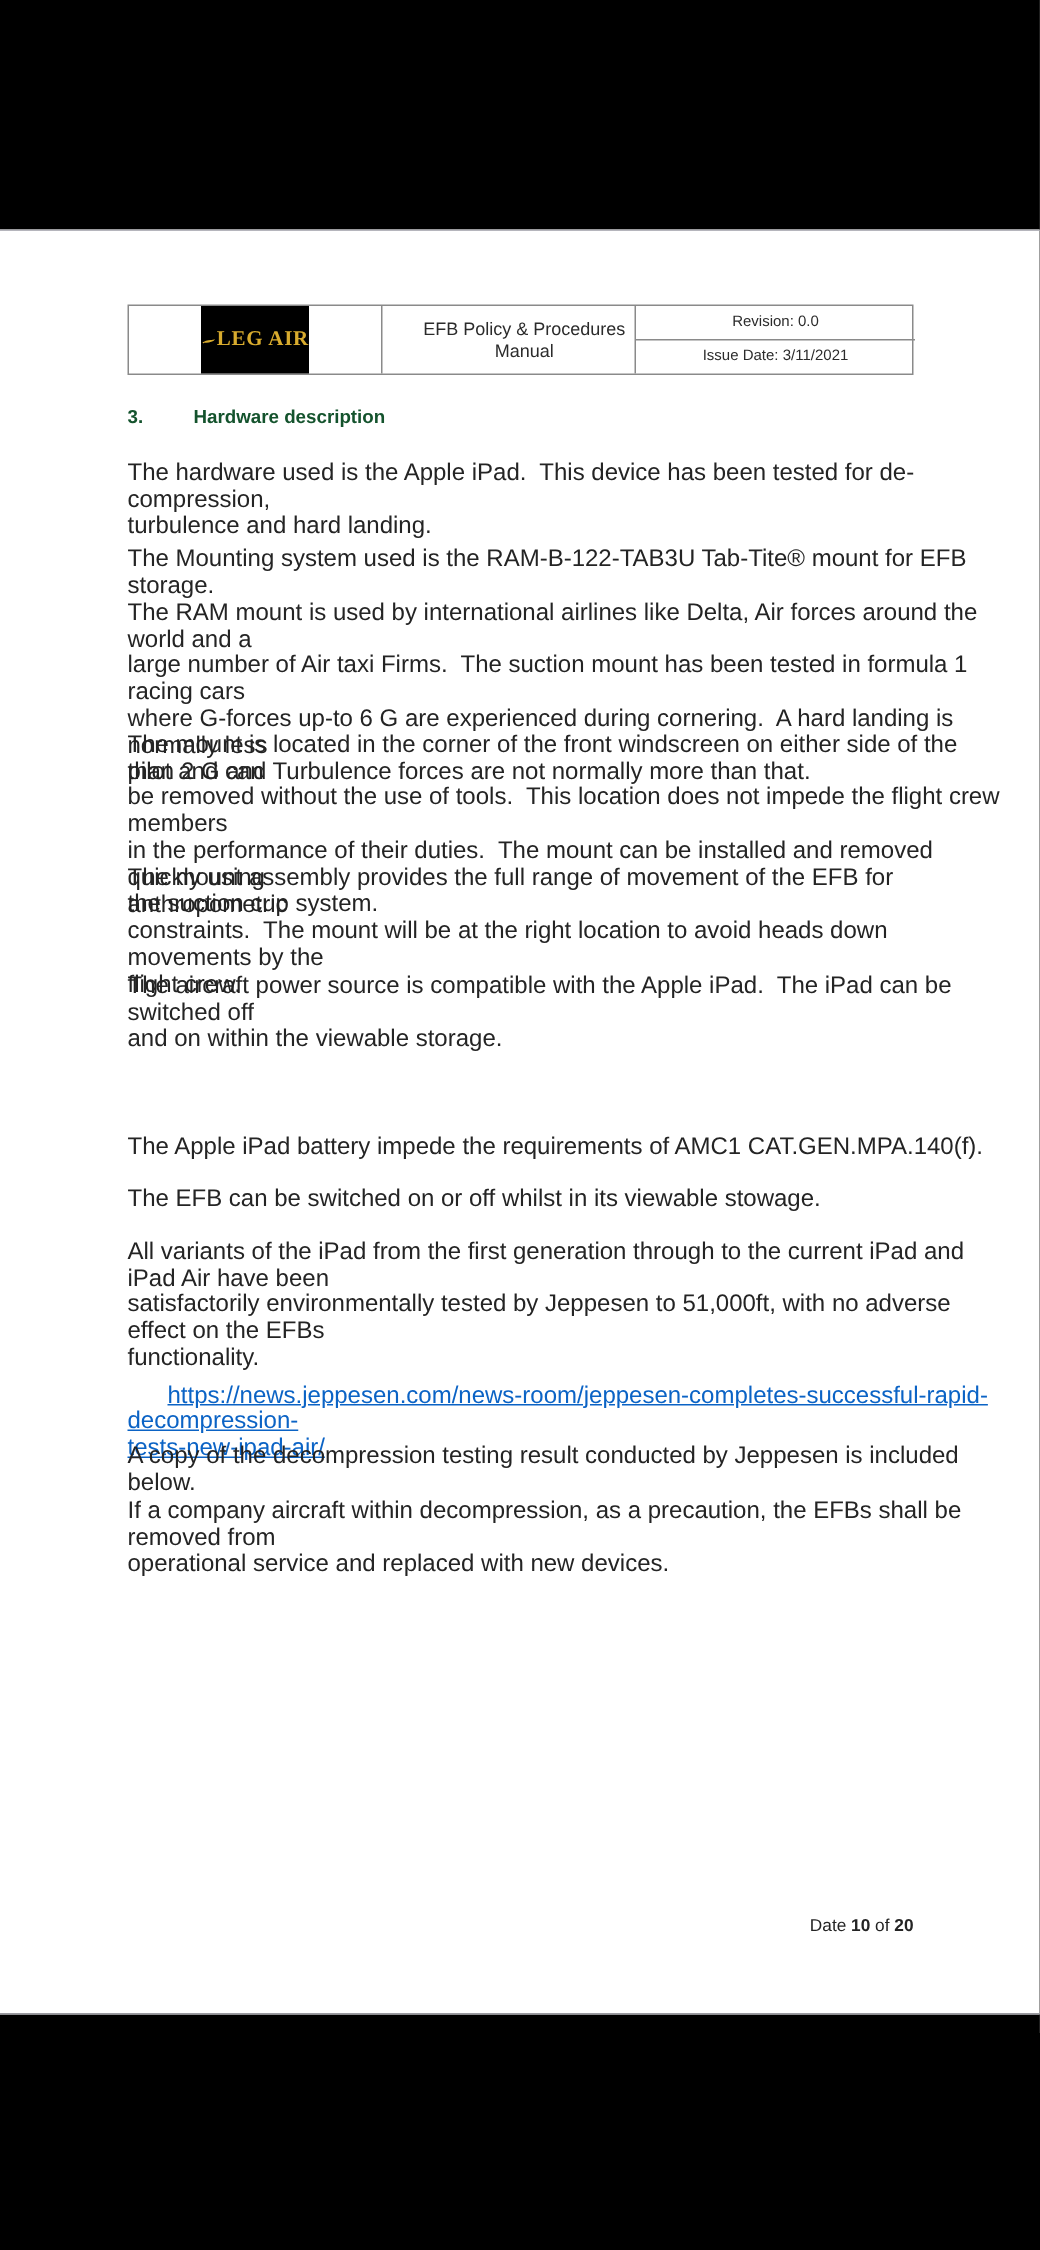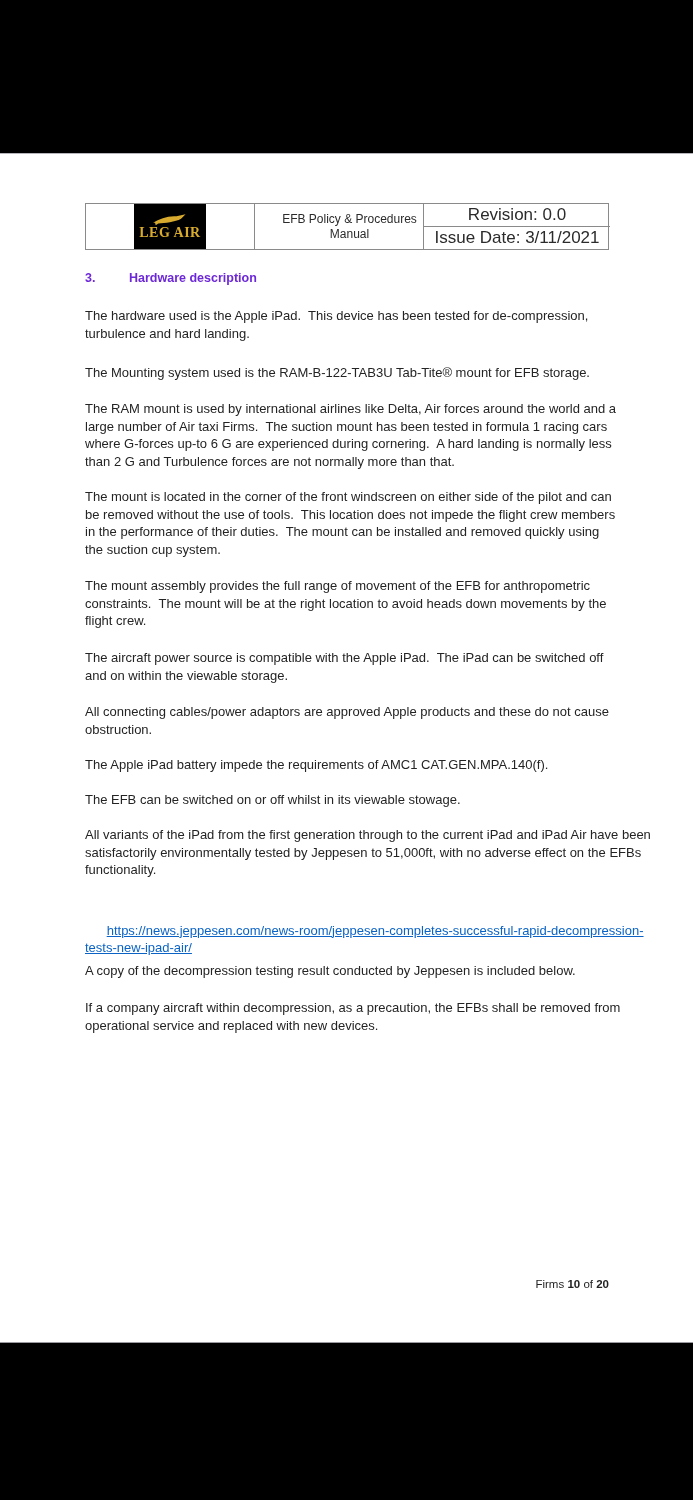--- a/index.html
+++ b/index.html
@@ -33,52 +33,52 @@
     display: grid;
     grid-template-columns: 168px 169px 187px;
     border: 1px solid #8a8a8a;
     box-sizing: border-box;
     background: #fff;
   }
   .cell { box-sizing: border-box; }
   .logo-cell { display: flex; align-items: center; justify-content: center; }
   .logo-box {
     width: 72px; height: 45px; background: #000000;
-    display: flex; flex-direction: column; align-items: center; justify-content: center;
+    display: flex; align-items: center; justify-content: center;
   }
   .logo-plane { width: 40px; height: 13px; display: block; margin-bottom: -1px; }
   .logo-text {
     font-family: "Liberation Serif", "DejaVu Serif", serif;
     color: #d8ab2e; font-size: 14px; font-weight: bold; letter-spacing: 0.5px;
     line-height: 15px; white-space: nowrap;
   }
   .title-cell {
     border-left: 1px solid #8a8a8a;
     display: flex; align-items: center; justify-content: center;
     text-align: center; font-size: 12px; line-height: 15px;
     white-space: pre-line; color: #2b2b2b; padding-left: 21px;
   }
   .meta-cell { border-left: 1px solid #8a8a8a; display: grid; grid-template-rows: 1fr 1fr; }
   .meta-row {
     display: flex; align-items: center; justify-content: center;
-    font-size: 17px; color: #2b2b2b;
+    font-size: 10px; color: #2b2b2b;
   }
   .meta-row.first { border-bottom: 1px solid #8a8a8a; }
 
   
   .section-heading {
     position: absolute; top: 117px; left: 85px;
-    font-size: 12.5px; font-weight: bold; color: #6d28d9;
+    font-size: 12.5px; font-weight: bold; color: #14532d;
     white-space: nowrap;
   }
   .section-number { display: inline-block; width: 44px; }
 
   .para {
     position: absolute; left: 85px; width: 585px;
-    font-size: 13px; line-height: 17.7px;
+    font-size: 16px; line-height: 17.7px;
     white-space: pre-wrap; color: #242424;
   }
   .p1  { top: 153px; }
   .p2  { top: 210px; }
   .p3  { top: 246px; }
   .p4  { top: 334px; }
   .p5  { top: 423px; }
   .p6  { top: 495px; }
   .p7  { top: 549px; }
   .p8  { top: 602px; }
@@ -139,38 +139,36 @@
 than 2 G and Turbulence forces are not normally more than that.</div>
     <div class="para p4">The mount is located in the corner of the front windscreen on either side of the pilot and can
 be removed without the use of tools.  This location does not impede the flight crew members
 in the performance of their duties.  The mount can be installed and removed quickly using
 the suction cup system.</div>
     <div class="para p5">The mount assembly provides the full range of movement of the EFB for anthropometric
 constraints.  The mount will be at the right location to avoid heads down movements by the
 flight crew.</div>
     <div class="para p6">The aircraft power source is compatible with the Apple iPad.  The iPad can be switched off
 and on within the viewable storage.</div>
-    <div class="para p7">All connecting cables/power adaptors are approved Apple products and these do not cause
-obstruction.</div>
     <div class="para p8">The Apple iPad battery impede the requirements of AMC1 CAT.GEN.MPA.140(f).</div>
     <div class="para p9">The EFB can be switched on or off whilst in its viewable stowage.</div>
     <div class="para p10">All variants of the iPad from the first generation through to the current iPad and iPad Air have been
 satisfactorily environmentally tested by Jeppesen to 51,000ft, with no adverse effect on the EFBs
 functionality.</div>
 
     <div class="para link-block">
       <a class="doc-link">https://news.jeppesen.com/news-room/jeppesen-completes-successful-rapid-decompression-
 tests-new-ipad-air/</a>
     </div>
 
     <div class="para p11">A copy of the decompression testing result conducted by Jeppesen is included below.</div>
     <div class="para p12">If a company aircraft within decompression, as a precaution, the EFBs shall be removed from
 operational service and replaced with new devices.</div>
 
     <div class="page-footer">
-      <span>Firms</span>
+      <span>Date</span>
       <span class="bold">10</span>
       <span>of</span>
       <span class="bold">20</span>
     </div>
 
   </div>
 </div>
 
 </body></html>

